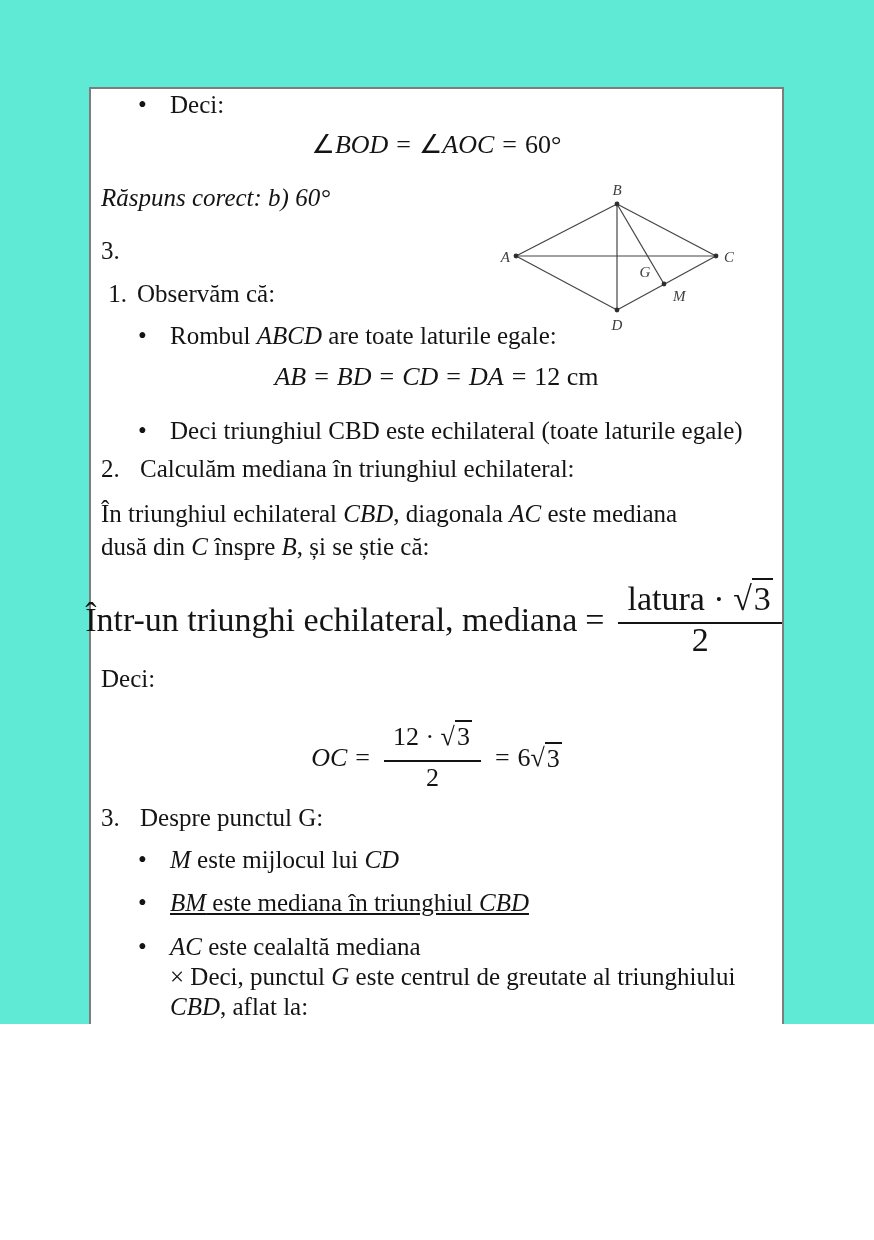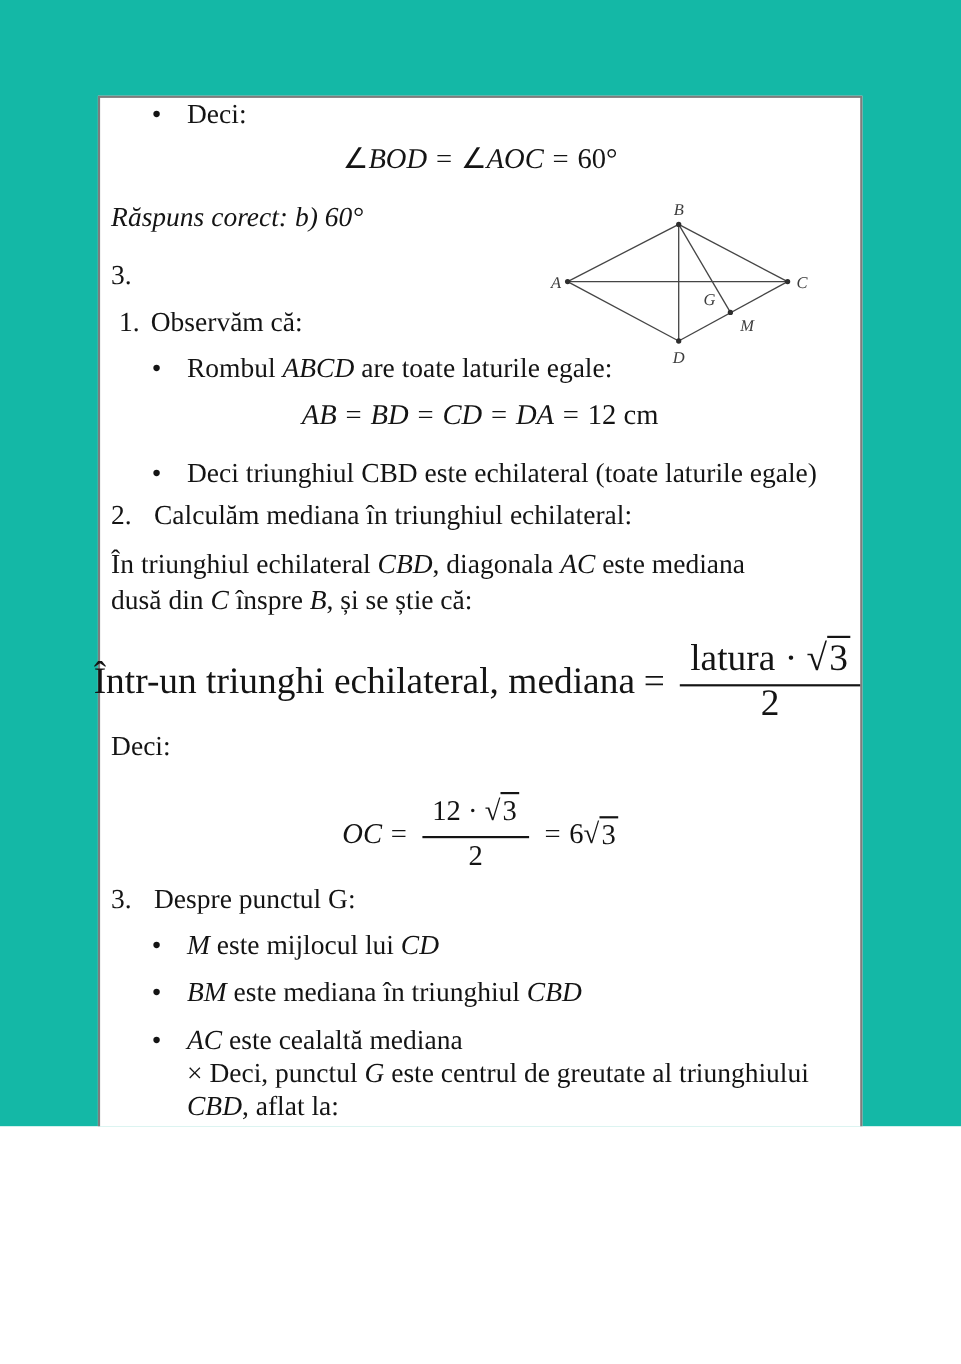--- a/index.html
+++ b/index.html
@@ -1,17 +1,17 @@
 <!DOCTYPE html>
 <html><head>
 <meta charset="utf-8">
 <style>
   html,body{margin:0;padding:0;background:#ffffff;}
   .page{
-    position:relative;width:874px;height:1024px;background:#14b8a6;
+    position:relative;width:874px;height:1024px;background:#5eead4;
     font-family:"Liberation Serif",serif;color:#141414;overflow:hidden;
   }
   .box{
     position:absolute;left:89px;top:87px;width:695px;height:947px;
     border:2px solid #7d7d7d;box-sizing:border-box;background:#ffffff;
   }
   .line{position:absolute;white-space:nowrap;font-size:25px;line-height:30px;}
   .center{left:91px;width:691px;text-align:center;}
   .math{font-size:26px;}
   .mi{font-style:italic;}
@@ -102,21 +102,21 @@
   </div>
 
   <div class="line" style="left:101px;top:803px;">
     <span class="num">3.</span><span>Despre punctul G:</span>
   </div>
 
   <div class="line" style="left:138px;top:845px;">
     <span class="marker">•</span><span class="mi">M</span><span> este mijlocul lui </span><span class="mi">CD</span>
   </div>
 
-  <div class="line" style="left:138px;top:888px;">
+  <div class="line" style="left:138px;top:888px;text-decoration:underline;">
     <span class="marker">•</span><span class="mi">BM</span><span> este mediana în triunghiul </span><span class="mi">CBD</span>
   </div>
 
   <div class="line" style="left:138px;top:932px;">
     <div><span class="marker">•</span><span class="mi">AC</span><span> este cealaltă mediana</span></div>
     <div class="cont"><span>×</span><span> Deci, punctul </span><span class="mi">G</span><span> este centrul de greutate al triunghiului</span></div>
     <div class="cont"><span class="mi">CBD</span><span>, aflat la:</span></div>
   </div>
 
   <svg class="diagram" width="256" height="158" viewBox="0 0 256 158">

